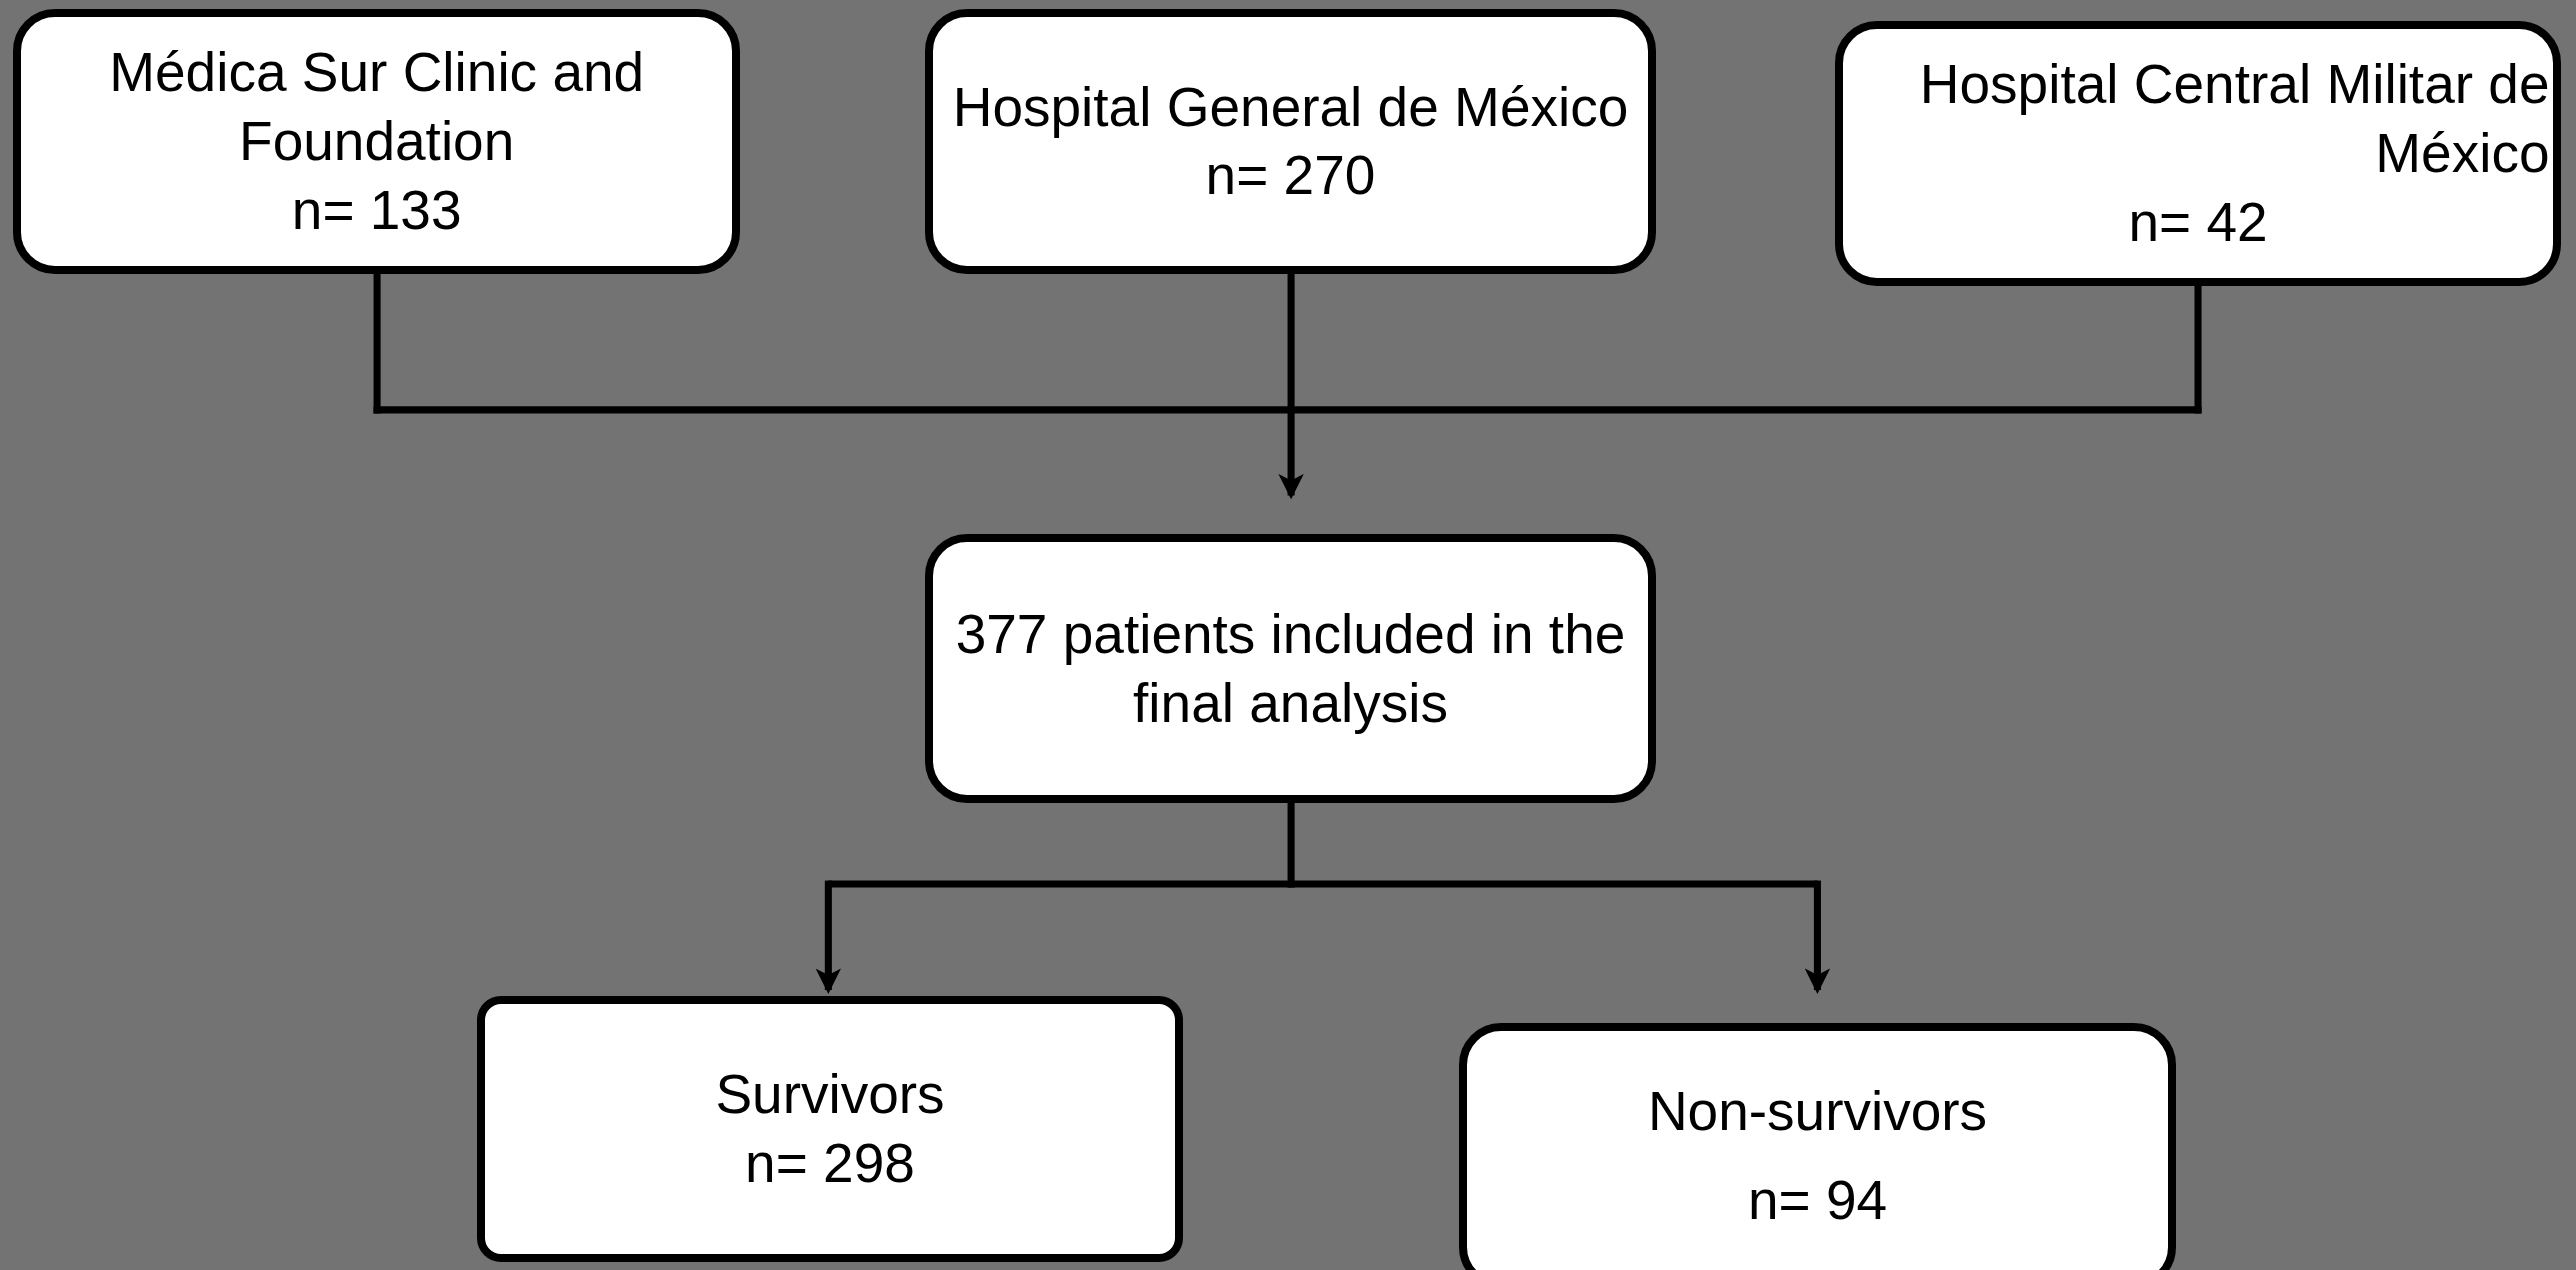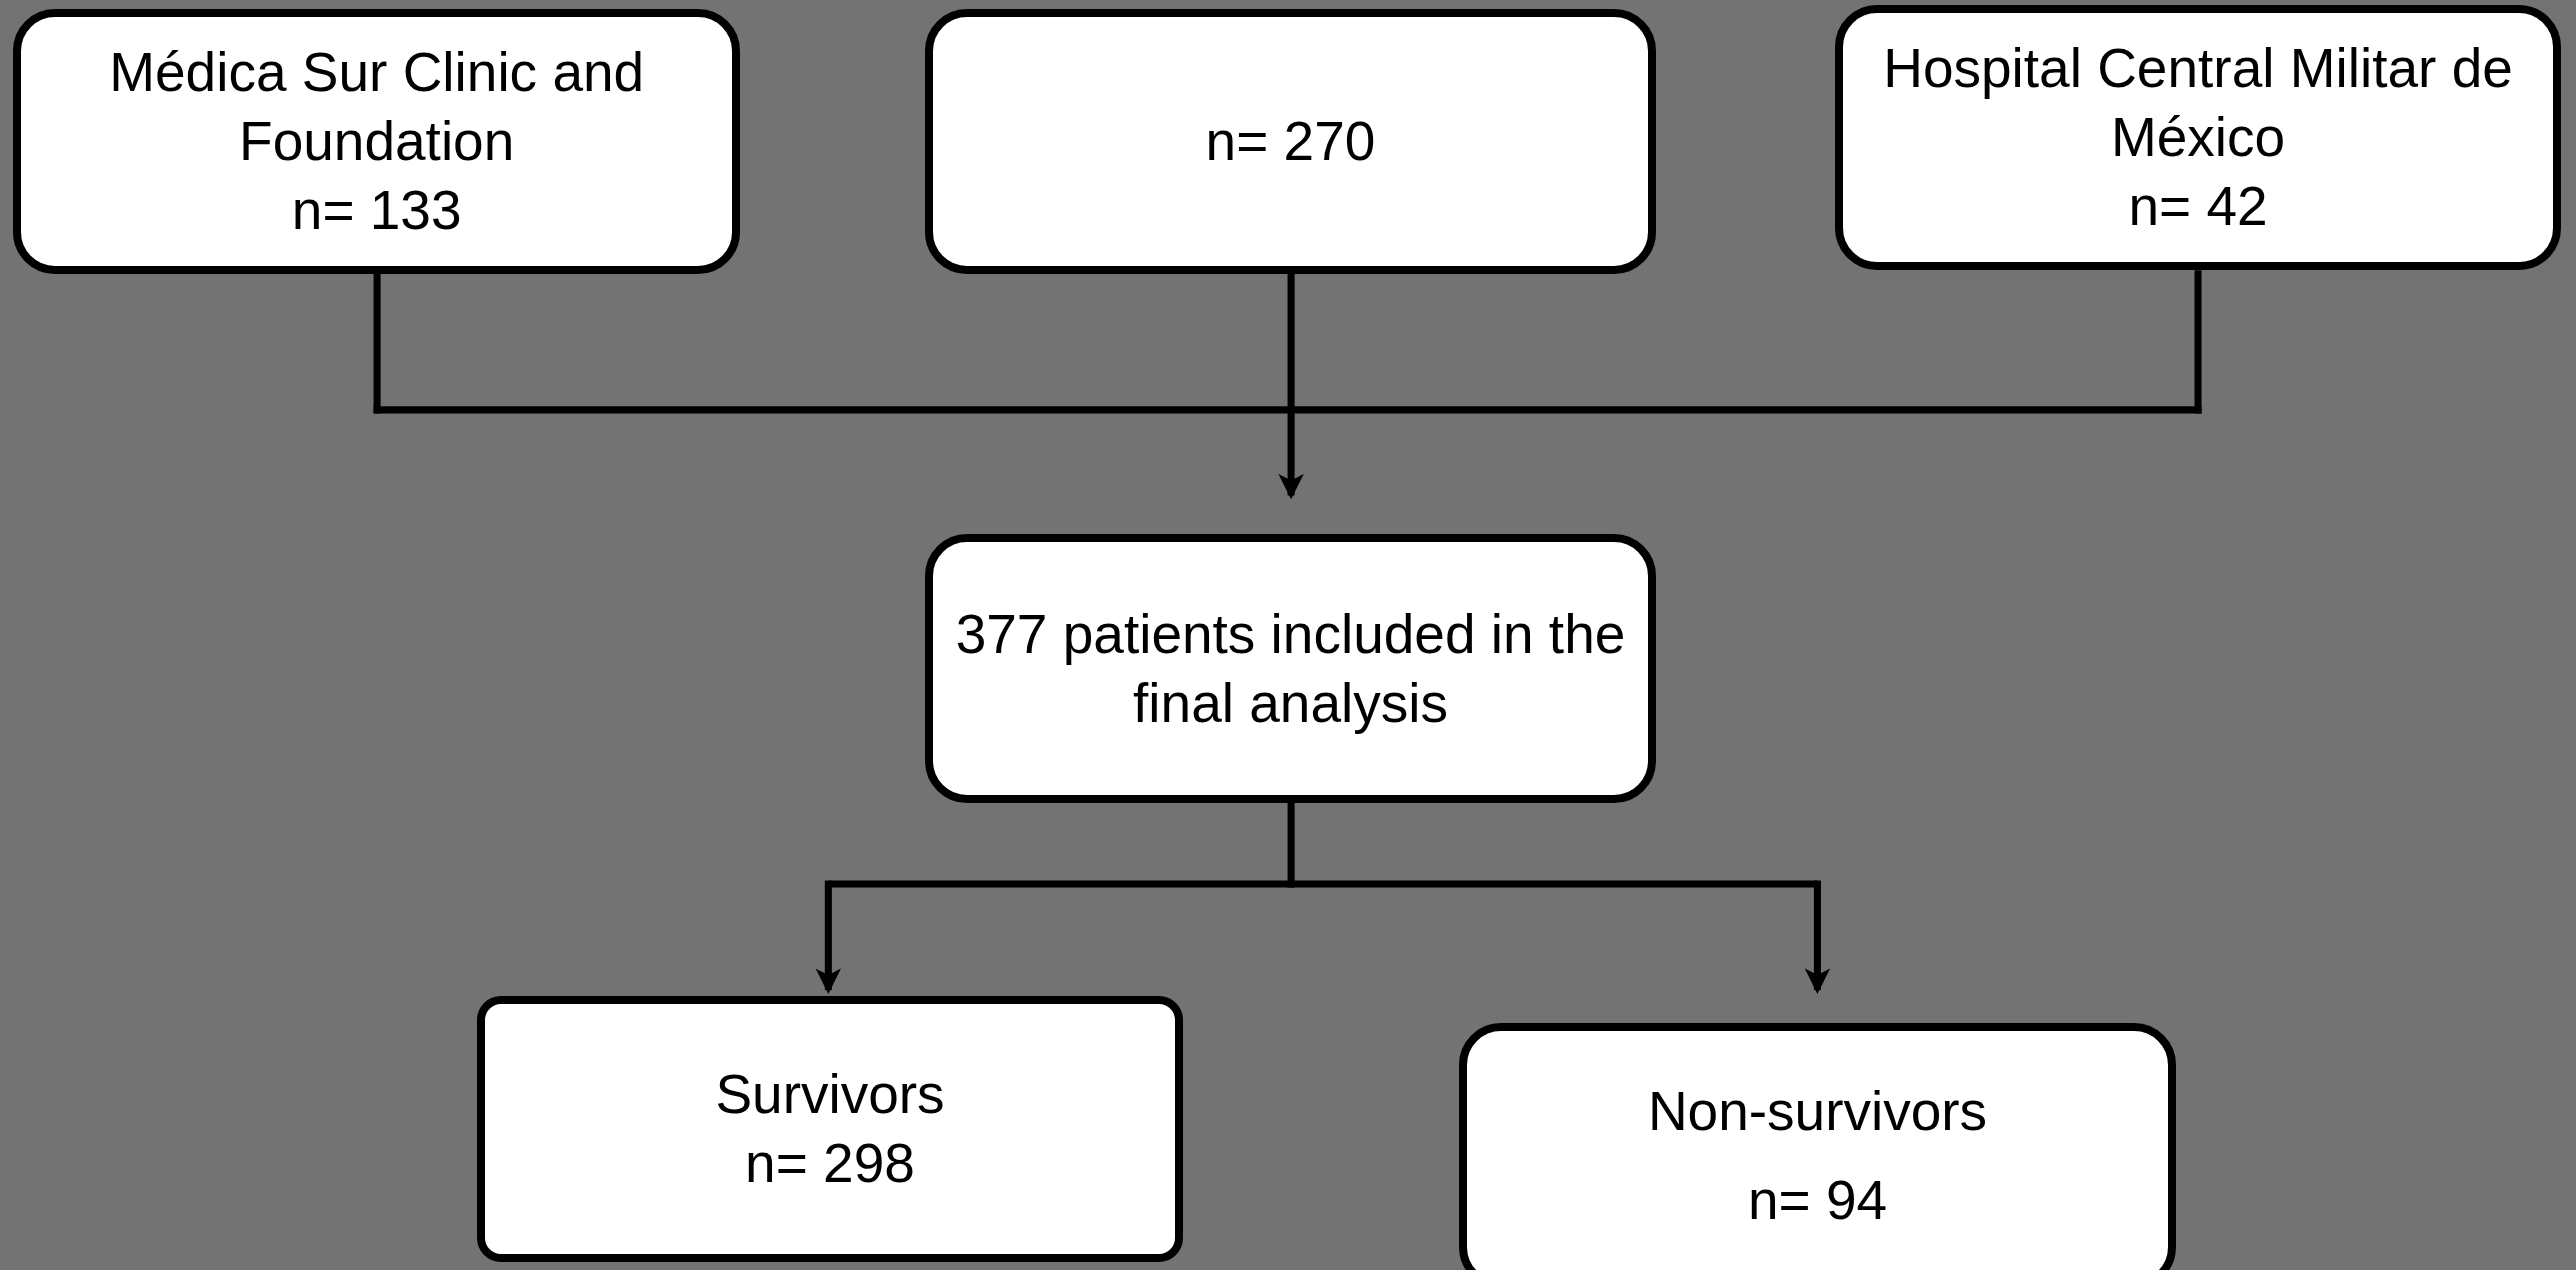--- a/index.html
+++ b/index.html
@@ -37,21 +37,21 @@
     flex-direction: column;
     align-items: center;
     justify-content: center;
     text-align: center;
     font-size: 55px;
     line-height: 1.25;
     padding: 0 3.5px;
   }
   .node-site1 { left: 13.2px;   top: 8.8px;   width: 727px; height: 265px; }
   .node-site2 { left: 925px; top: 8.8px;   width: 731px; height: 265px; }
-  .node-site3 { left: 1835px; top: 5px;   width: 726px; height: 265px; }
+  .node-site3 { left: 1835px; top: 21px;   width: 726px; height: 265px; text-align: right; }
   .node-included { left: 925px; top: 502px; width: 731px; height: 269px; margin-top: 32px; }
   .node-survivors { left: 477px;  top: 996px; width: 706px; height: 266px; border-radius: 24px; }
   .node-nonsurvivors { left: 1459px; top: 1023px; width: 717px; height: 266px; gap: 20px; }
 </style>
 </head>
 <body>
 
 <div class="figure">
 
   <svg class="connectors" viewBox="0 0 2917 1439" aria-hidden="true">
@@ -75,20 +75,21 @@
     <line x1="938" y1="997" x2="938" y2="1121" marker-end="url(#arrowhead)"></line>
     <line x1="2058" y1="997" x2="2058" y2="1121" marker-end="url(#arrowhead)"></line>
   </svg>
 
   <div class="node node-site1">
     <div>Médica Sur Clinic and Foundation</div>
     <div>n= 133</div>
   </div>
 
   <div class="node node-site2">
+    <div>Hospital General de México</div>
     <div>n= 270</div>
   </div>
 
   <div class="node node-site3">
     <div>Hospital Central Militar de México</div>
     <div>n= 42</div>
   </div>
 
   <div class="node node-included">
     <div>377 patients included in the final analysis</div>

